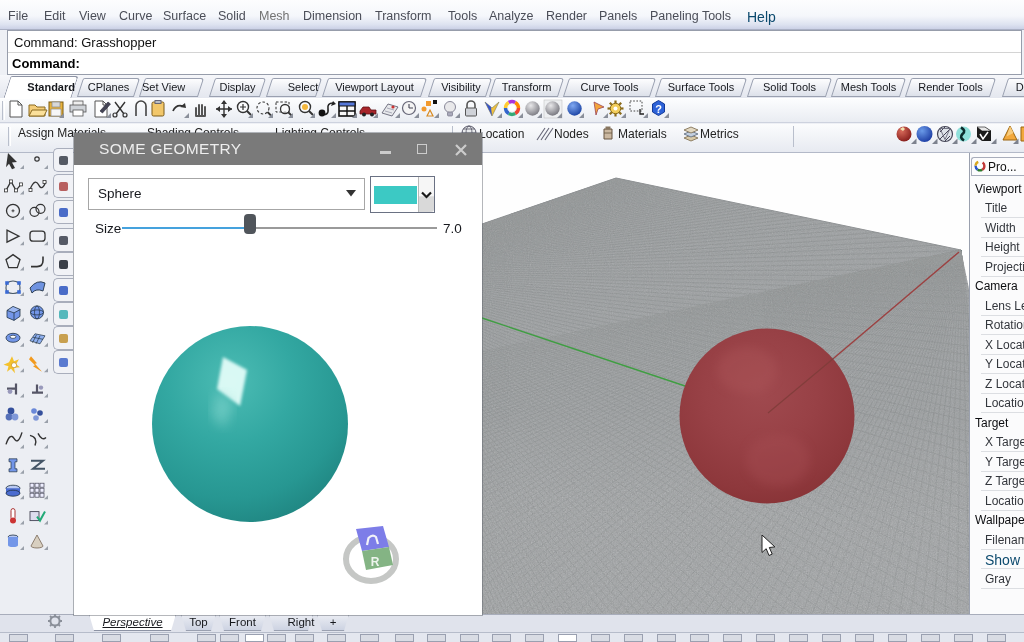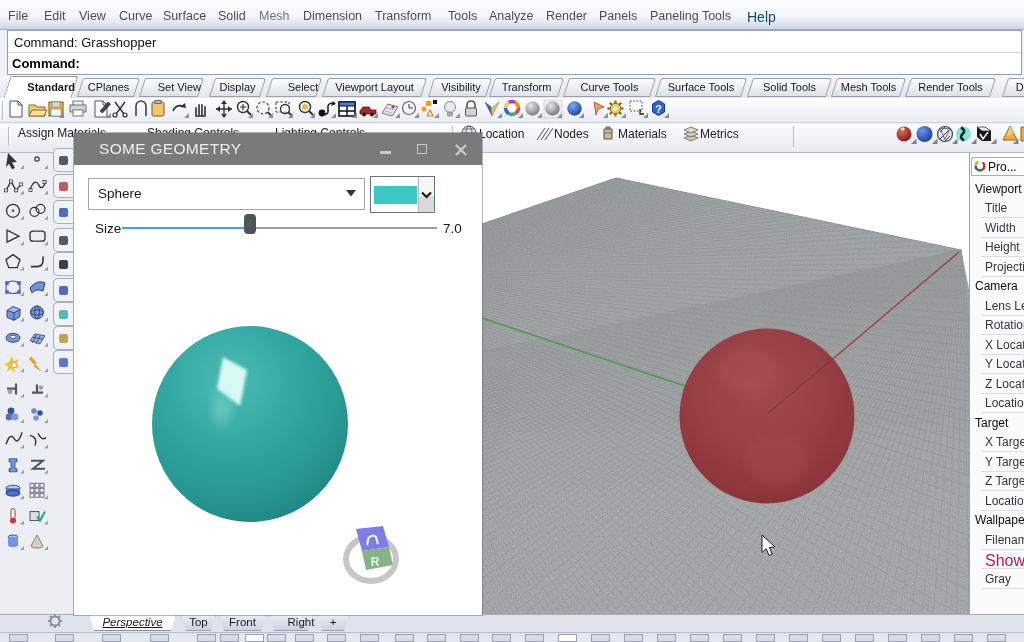--- a/index.html
+++ b/index.html
@@ -26,21 +26,21 @@
     <div class="abs" style="left:7px;top:30px;width:1015px;height:45px;background:#fff;border:1px solid #979dab"></div>
     <div class="abs" style="left:8px;top:52px;width:1013px;height:1px;background:#d4d4d4"></div>
     <div class="abs" style="left:14px;top:35px;font-size:13px;color:#111">Command: Grasshopper</div>
     <div class="abs" style="left:12px;top:56px;font-size:13px;font-weight:bold;color:#000">Command:</div>
     <div class="abs" style="left:0;top:75px;width:1024px;height:23px;background:linear-gradient(#f6f7fa,#e4e7ef)"></div>
     <div class="abs" style="left:7px;width:68px;background:#fff;border:1px solid #8d93a4;border-bottom:none;height:22px;top:76px;z-index:3;font-weight:bold;transform:skewX(-18deg);border-radius:2px 3px 0 0"></div>
     <div class="abs" style="left:7px;width:68px;top:81px;z-index:4;text-align:right;font-size:11px;font-weight:bold;color:#16181d">Standard</div>
     <div class="abs" style="left:80px;width:57px;background:linear-gradient(#fdfdfe,#dde1ea);border:1px solid #9aa0b0;height:19px;top:78px;z-index:2;transform:skewX(-18deg);border-radius:2px 3px 0 0"></div>
     <div class="abs" style="left:80px;width:57px;top:81px;z-index:3;text-align:center;font-size:11px;font-weight:normal;color:#16181d">CPlanes</div>
     <div class="abs" style="left:142px;width:59px;background:linear-gradient(#fdfdfe,#dde1ea);border:1px solid #9aa0b0;height:19px;top:78px;z-index:2;transform:skewX(-18deg);border-radius:2px 3px 0 0"></div>
-    <div class="abs" style="left:142px;width:59px;top:81px;z-index:3;text-align:right;font-size:11px;font-weight:normal;color:#16181d">Set View</div>
+    <div class="abs" style="left:142px;width:59px;top:81px;z-index:3;text-align:left;font-size:11px;font-weight:normal;color:#16181d">Set View</div>
     <div class="abs" style="left:212px;width:51px;background:linear-gradient(#fdfdfe,#dde1ea);border:1px solid #9aa0b0;height:19px;top:78px;z-index:2;transform:skewX(-18deg);border-radius:2px 3px 0 0"></div>
     <div class="abs" style="left:212px;width:51px;top:81px;z-index:3;text-align:center;font-size:11px;font-weight:normal;color:#16181d">Display</div>
     <div class="abs" style="left:269px;width:50px;background:linear-gradient(#fdfdfe,#dde1ea);border:1px solid #9aa0b0;height:19px;top:78px;z-index:2;transform:skewX(-18deg);border-radius:2px 3px 0 0"></div>
     <div class="abs" style="left:269px;width:68px;top:81px;z-index:3;text-align:center;font-size:11px;font-weight:normal;color:#16181d">Select</div>
     <div class="abs" style="left:325px;width:99px;background:linear-gradient(#fdfdfe,#dde1ea);border:1px solid #9aa0b0;height:19px;top:78px;z-index:2;transform:skewX(-18deg);border-radius:2px 3px 0 0"></div>
     <div class="abs" style="left:325px;width:99px;top:81px;z-index:3;text-align:center;font-size:11px;font-weight:normal;color:#16181d">Viewport Layout</div>
     <div class="abs" style="left:431px;width:58px;background:linear-gradient(#fdfdfe,#dde1ea);border:1px solid #9aa0b0;height:19px;top:78px;z-index:2;transform:skewX(-18deg);border-radius:2px 3px 0 0"></div>
     <div class="abs" style="left:431px;width:60px;top:81px;z-index:3;text-align:center;font-size:11px;font-weight:normal;color:#16181d">Visibility</div>
     <div class="abs" style="left:492px;width:69px;background:linear-gradient(#fdfdfe,#dde1ea);border:1px solid #9aa0b0;height:19px;top:78px;z-index:2;transform:skewX(-18deg);border-radius:2px 3px 0 0"></div>
     <div class="abs" style="left:492px;width:69px;top:81px;z-index:3;text-align:center;font-size:11px;font-weight:normal;color:#16181d">Transform</div>
@@ -464,21 +464,21 @@
     <div class="abs" style="left:981px;top:451px;width:43px;height:1px;background:#dcdee2"></div>
     <div class="abs" style="left:985px;top:455px;font-size:12px;color:#33363c;white-space:nowrap">Y Target</div>
     <div class="abs" style="left:981px;top:471px;width:43px;height:1px;background:#dcdee2"></div>
     <div class="abs" style="left:985px;top:474px;font-size:12px;color:#33363c;white-space:nowrap">Z Target</div>
     <div class="abs" style="left:981px;top:490px;width:43px;height:1px;background:#dcdee2"></div>
     <div class="abs" style="left:985px;top:494px;font-size:12px;color:#33363c;white-space:nowrap">Location</div>
     <div class="abs" style="left:981px;top:510px;width:43px;height:1px;background:#dcdee2"></div>
     <div class="abs" style="left:975px;top:513px;font-size:12px;color:#0c0d10;white-space:nowrap">Wallpaper</div>
     <div class="abs" style="left:985px;top:533px;font-size:12px;color:#33363c;white-space:nowrap">Filename</div>
     <div class="abs" style="left:981px;top:549px;width:43px;height:1px;background:#dcdee2"></div>
-    <div class="abs" style="left:985px;top:552px;font-size:16px;color:#be185d;white-space:nowrap">Show</div>
+    <div class="abs" style="left:985px;top:552px;font-size:14px;color:#0c4a6e;white-space:nowrap">Show</div>
     <div class="abs" style="left:981px;top:568px;width:43px;height:1px;background:#dcdee2"></div>
     <div class="abs" style="left:985px;top:572px;font-size:12px;color:#33363c;white-space:nowrap">Gray</div>
     <div class="abs" style="left:981px;top:588px;width:43px;height:1px;background:#dcdee2"></div>
     <div class="abs" style="left:0;top:614px;width:1024px;height:18px;background:#e0e3ec;border-top:1px solid #a8adbb"></div>
     <svg class="abs" style="left:47px;top:613px" width="16" height="16" viewBox="0 0 16 16">
       <circle cx="8" cy="8" r="4.6" fill="none" stroke="#8a8f99" stroke-width="2"></circle>
       <g stroke="#8a8f99" stroke-width="1.8">
         <path d="M8 1v3M8 12v3M1 8h3M12 8h3M3 3l2 2M11 11l2 2M13 3l-2 2M5 11l-2 2"></path>
       </g>
     </svg>

